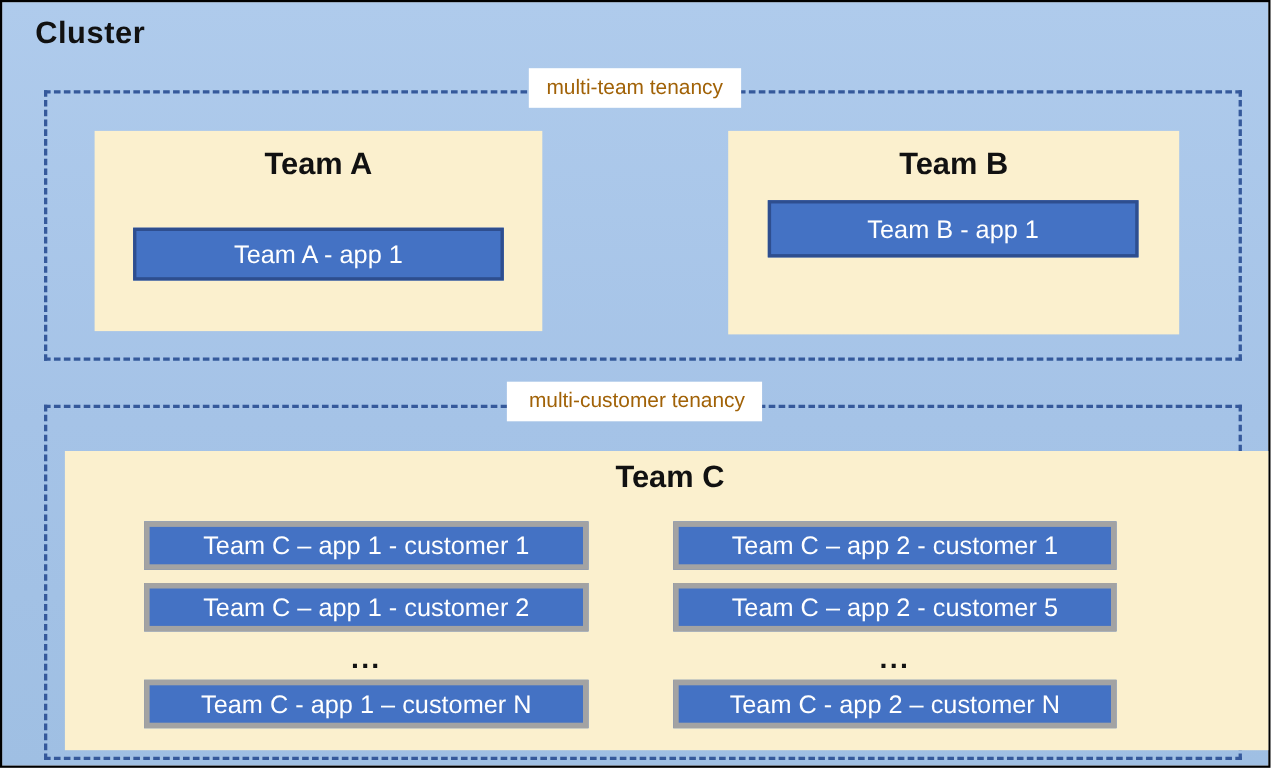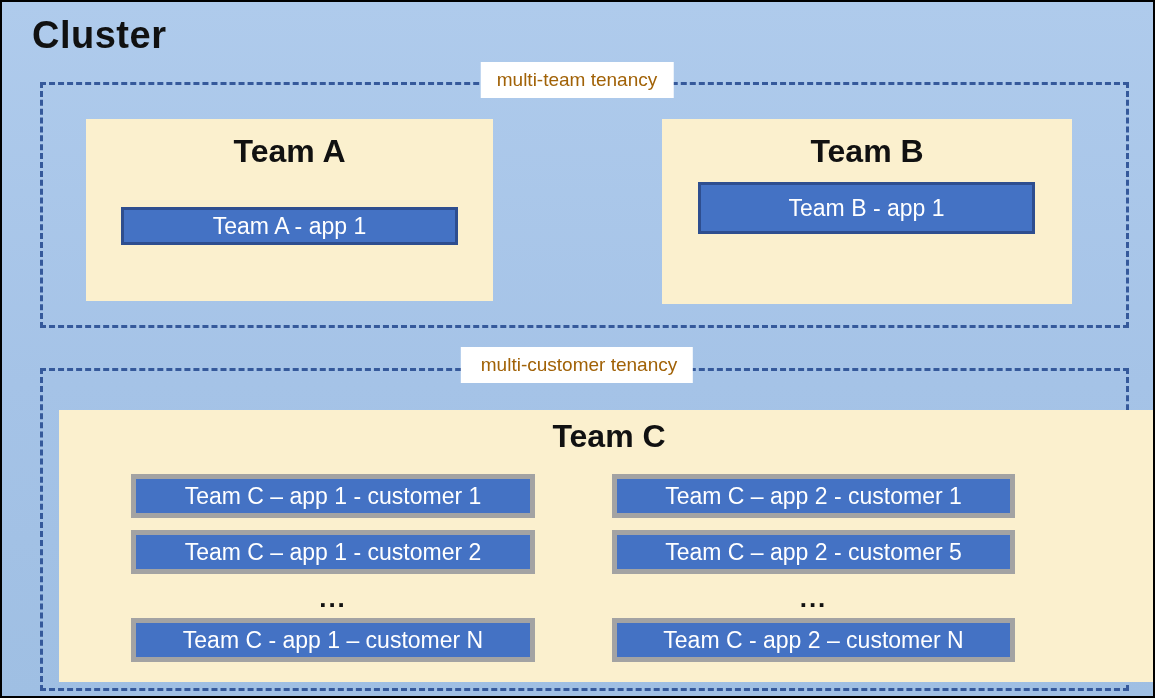--- a/index.html
+++ b/index.html
@@ -13,21 +13,21 @@
     height: 698px;
     box-sizing: border-box;
     border: 2px solid #000000;
     background: linear-gradient(to bottom, #AFCBEC 0%, #A5C3E7 55%, #9FBFE3 100%);
     overflow: hidden;
   }
   .cluster-title {
     position: absolute;
     left: 30px;
     top: 12px;
-    font-size: 38px;
+    font-size: 28px;
     font-weight: bold;
     color: #111111;
     letter-spacing: 0.5px;
   }
   .dashed-section {
     position: absolute;
     box-sizing: border-box;
     border: 3px dashed #35599B;
   }
   .section-mt { left: 38px; top: 80px; width: 1089px; height: 246px; }
@@ -49,39 +49,39 @@
     background: #FBF0CE;
   }
   .team-a { left: 84px;  top: 117px; width: 407px;  height: 182px; }
   .team-b { left: 660px; top: 117px; width: 410px;  height: 185px; }
   .team-c { left: 57px;  top: 408px; width: 1100px; height: 272px; }
   .team-title {
     position: absolute;
     left: 0;
     width: 100%;
     text-align: center;
-    font-size: 32px;
+    font-size: 28px;
     font-weight: bold;
     color: #111111;
   }
   .team-a .team-title, .team-b .team-title { top: 14px; }
   .team-c .team-title { top: 8px; }
   .app-box {
     position: absolute;
     box-sizing: border-box;
     background: #4472C4;
     color: #FFFFFF;
     display: flex;
     align-items: center;
     justify-content: center;
     font-size: 23px;
     white-space: nowrap;
   }
   .team-a .app-box, .team-b .app-box { border: 3px solid #2E4E8F; }
-  .app-a1 { left: 35px; top: 88px;  width: 337px; height: 38px; }
+  .app-a1 { left: 35px; top: 88px;  width: 337px; height: 48px; }
   .app-b1 { left: 36px; top: 63px;  width: 337px; height: 52px; }
   .app-b2 { left: 36px; top: 120px; width: 337px; height: 48px; }
   .tc-col {
     position: absolute;
     top: 64px;
   }
   .tc-col-1 { left: 72px;  width: 404px; }
   .tc-col-2 { left: 553px; width: 403px; }
   .tc-col .app-box {
     position: relative;

